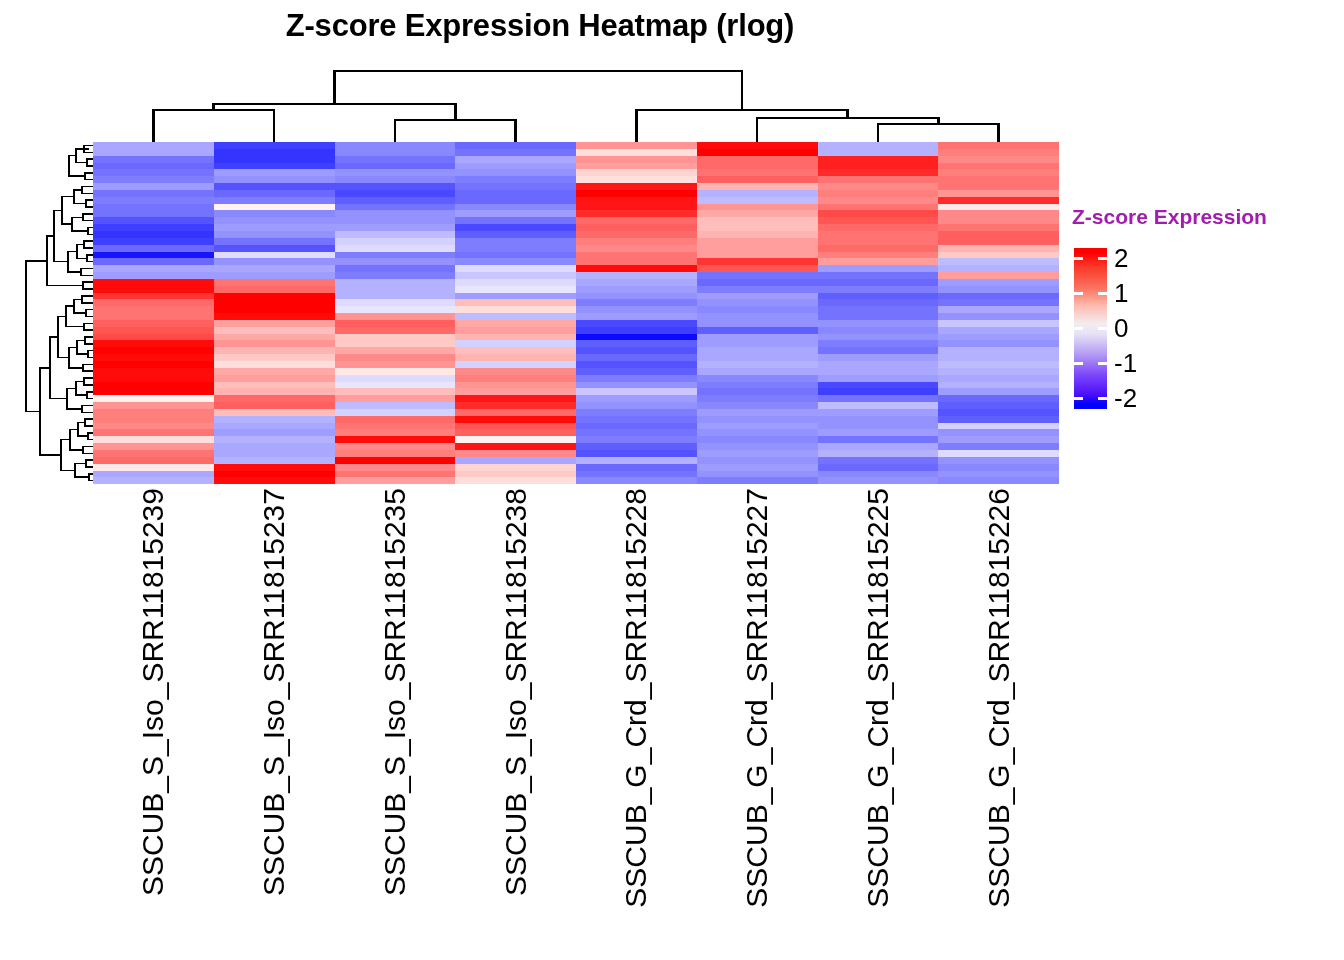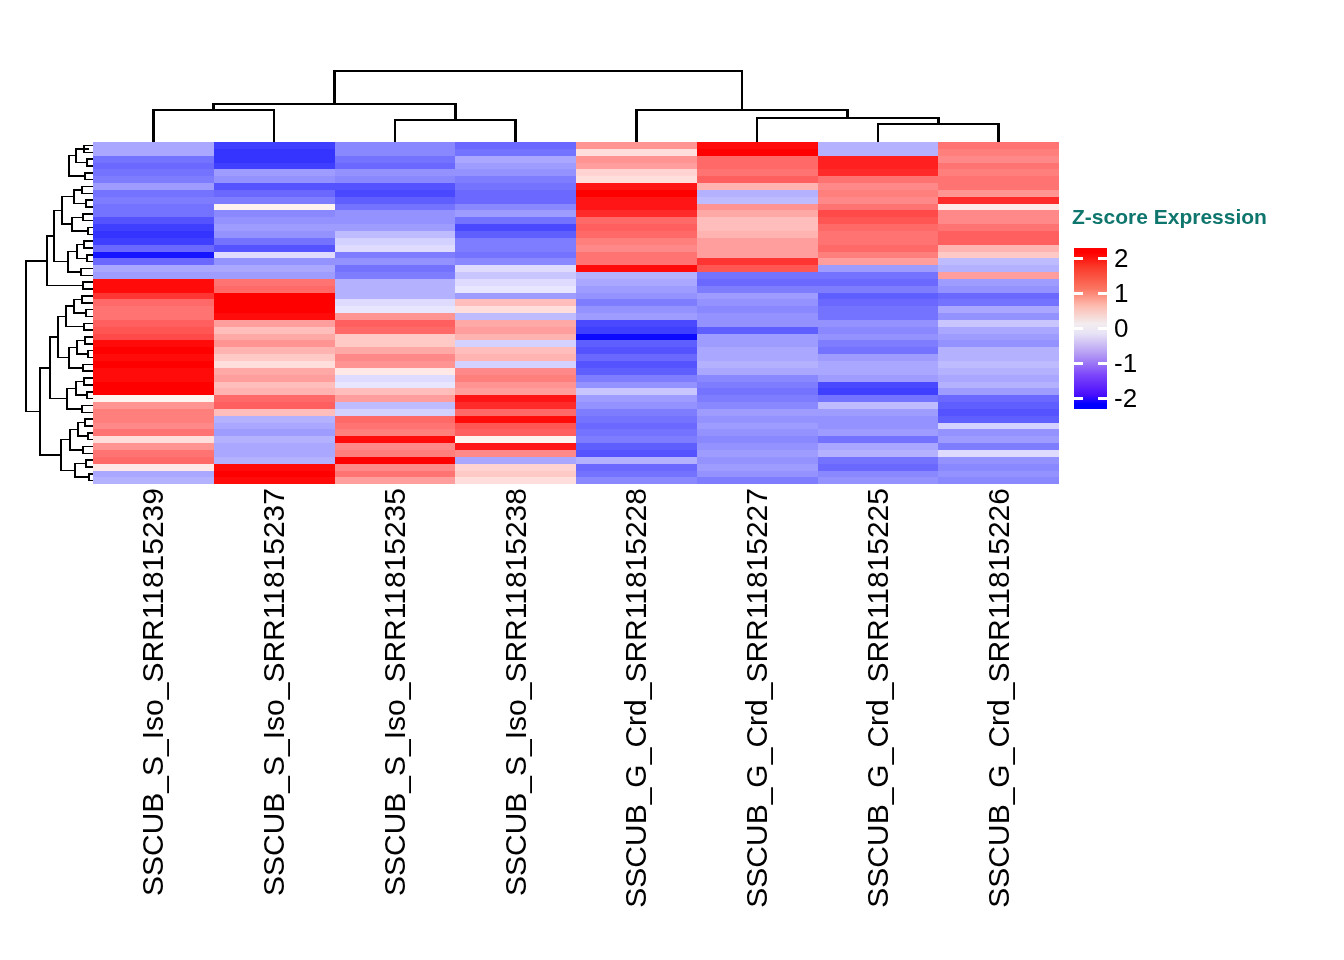--- a/index.html
+++ b/index.html
@@ -95,21 +95,21 @@
     top: 205px;
     width: 270px;
     height: 215px;
   }
   #legend-title {
     position: absolute;
     left: 2px;
     top: 0px;
     font-size: 21px;
     font-weight: bold;
-    color: #0f766e;
+    color: #a21caf;
     white-space: nowrap;
   }
   #legend-bar {
     position: absolute;
     left: 4px;
     top: 43px;
     width: 33px;
     height: 161px;
     background: linear-gradient(to bottom,
       #ff0000 0%,
@@ -140,20 +140,21 @@
     color: #000000;
     line-height: 1;
     white-space: nowrap;
   }
 </style>
 </head>
 <body>
 
 <div id="figure">
 
+  <div id="plot-title">Z-score Expression Heatmap (rlog)</div>
 
   <svg id="col-dendrogram" viewBox="0 0 966 84" preserveAspectRatio="none">
     <g stroke="#000000" stroke-width="2.6" fill="none" shape-rendering="crispEdges">
 
       <path d="M60.4,84 L60.4,52 L181.1,52 L181.1,84"></path>
 
       <path d="M301.9,84 L301.9,62 L422.6,62 L422.6,84"></path>
 
       <path d="M120.7,52 L120.7,46 L362.2,46 L362.2,62"></path>
 

